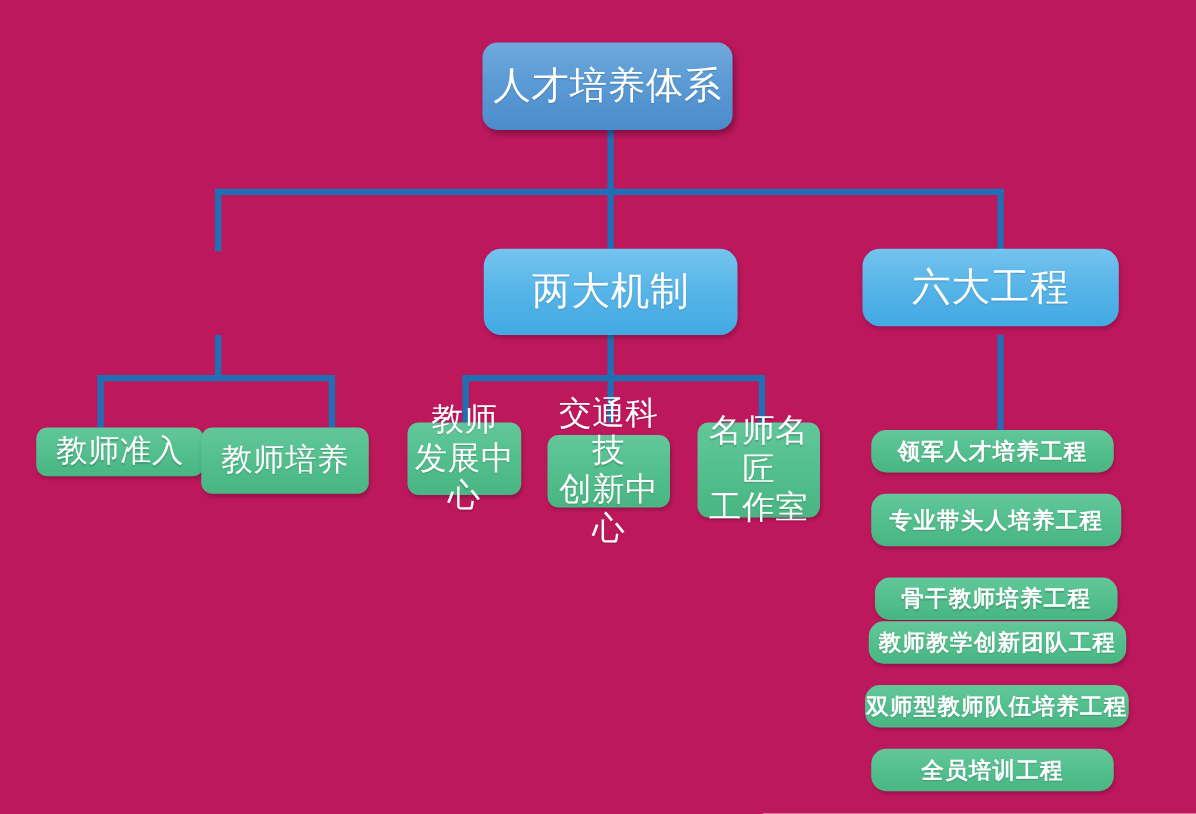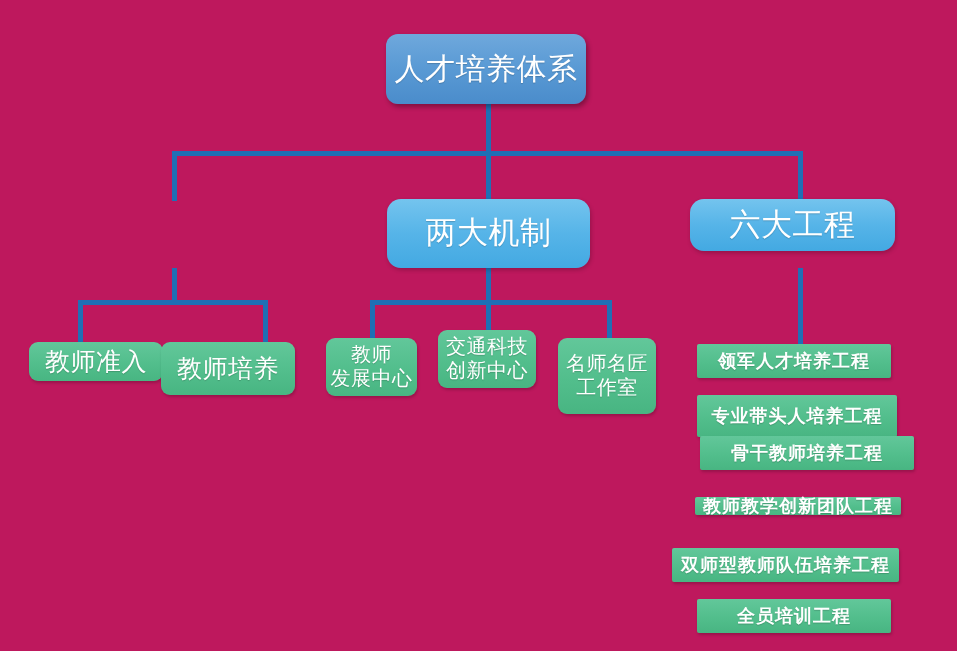--- a/index.html
+++ b/index.html
@@ -57,25 +57,25 @@
     font-size: 31px;
   }
 
   
   .node-l3 {
     border-radius: 9px;
     background: linear-gradient(180deg, #62C79A 0%, #52BE8C 55%, #48B582 100%);
     box-shadow: 1px 2px 3px rgba(0,0,0,0.20);
     font-size: 25px;
   }
-  .node-l3.two-line { font-size: 20px; line-height: 1.18; }
+  .node-l3.two-line { font-size: 26px; line-height: 1.18; }
 
   
   .node-proj {
-    border-radius: 2px;
+    border-radius: 12px;
     background: linear-gradient(180deg, #62C79A 0%, #52BE8C 55%, #48B582 100%);
     box-shadow: 1px 2px 3px rgba(0,0,0,0.20);
     font-size: 18px;
     font-weight: bold;
     letter-spacing: 1px;
   }
 </style>
 </head>
 <body>
 
@@ -100,40 +100,40 @@
   <div class="conn conn-v" style="left:486px; top:300px; height:38px;"></div>
   <div class="conn conn-v" style="left:607px; top:300px; height:38px;"></div>
 
   <div class="conn conn-v" style="left:798px; top:268px; height:76px;"></div>
 
   <div class="node node-root" style="left:386px; top:34px; width:200px; height:70px;">人才培养体系</div>
 
 
   <div class="node node-l2" style="left:387px; top:199px; width:203px; height:69px;">两大机制</div>
 
-  <div class="node node-l2" style="left:690px; top:199px; width:205px; height:52px;font-family:Liberation Serif, serif;">六大工程</div>
+  <div class="node node-l2" style="left:690px; top:199px; width:205px; height:62px;font-family:Liberation Serif, serif;">六大工程</div>
 
   <div class="node node-l3" style="left:29px; top:342px; width:134px; height:39px;">教师准入</div>
 
   <div class="node node-l3" style="left:161px; top:342px; width:134px; height:53px;">教师培养</div>
 
   <div class="node node-l3 two-line" style="left:326px; top:338px; width:91px; height:58px;">教师
 发展中心</div>
 
-  <div class="node node-l3 two-line" style="left:438px; top:330px; width:98px; height:58px;">交通科技
+  <div class="node node-l3 two-line" style="left:438px; top:348px; width:98px; height:58px;">交通科技
 创新中心</div>
 
   <div class="node node-l3 two-line" style="left:558px; top:338px; width:98px; height:76px;">名师名匠
 工作室</div>
 
   <div class="node node-proj" style="left:697px; top:344px; width:194px; height:34px;">领军人才培养工程</div>
 
   <div class="node node-proj" style="left:697px; top:395px; width:200px; height:42px;">专业带头人培养工程</div>
 
-  <div class="node node-proj" style="left:700px; top:436px; width:214px; height:34px;">骨干教师培养工程</div>
+  <div class="node node-proj" style="left:700px; top:462px; width:194px; height:34px;">骨干教师培养工程</div>
 
-  <div class="node node-proj" style="left:695px; top:497px; width:206px; height:18px;">教师教学创新团队工程</div>
+  <div class="node node-proj" style="left:695px; top:497px; width:206px; height:34px;">教师教学创新团队工程</div>
 
-  <div class="node node-proj" style="left:672px; top:548px; width:227px; height:34px;">双师型教师队伍培养工程</div>
+  <div class="node node-proj" style="left:692px; top:548px; width:211px; height:34px;">双师型教师队伍培养工程</div>
 
   <div class="node node-proj" style="left:697px; top:599px; width:194px; height:34px;">全员培训工程</div>
 
 </div>
 
 </body></html>

